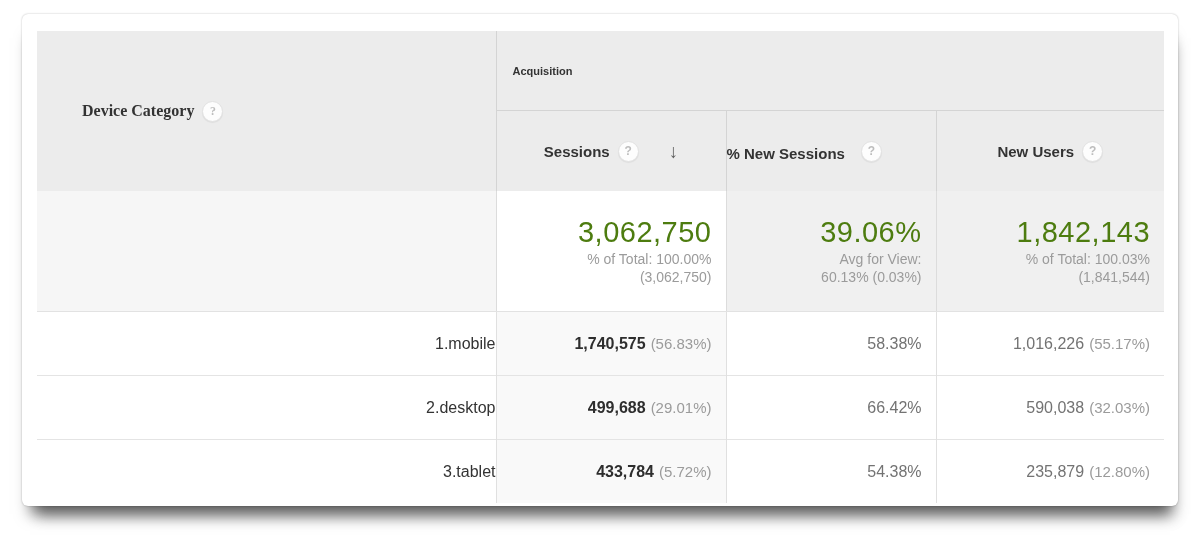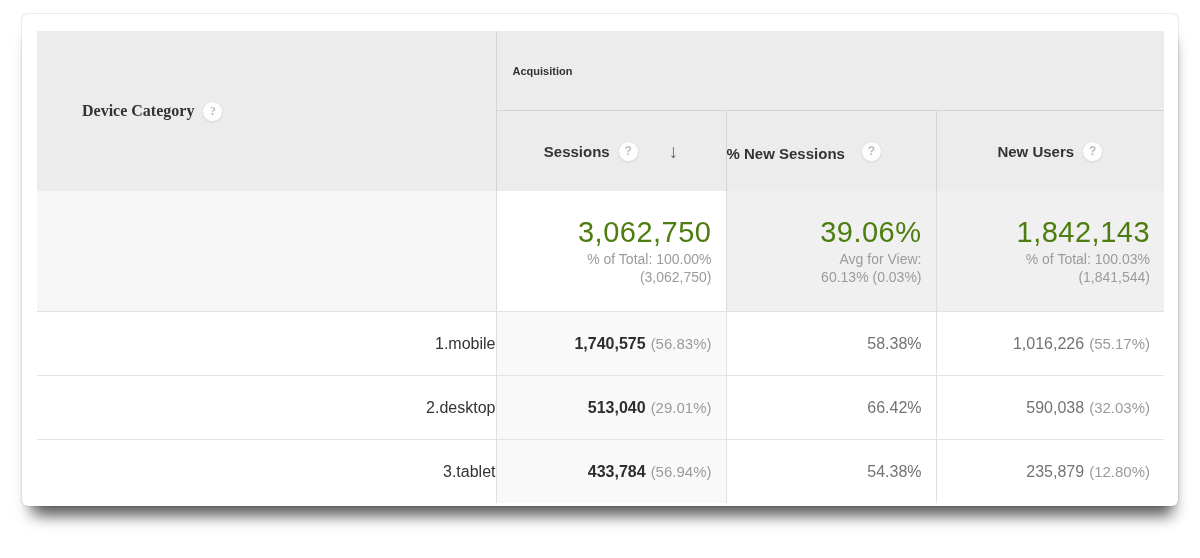--- a/index.html
+++ b/index.html
@@ -225,36 +225,36 @@
       <td class="cell-metric">
         <span class="val">1,016,226</span><span class="pct">(55.17%)</span>
       </td>
     </tr>
 
     <tr class="data-row">
       <td class="cell-dim">
         <span class="row-index">2.</span><span>desktop</span>
       </td>
       <td class="cell-metric sorted">
-        <span class="val-bold">513,040</span><span class="pct">(29.01%)</span>
+        <span class="val-bold">499,688</span><span class="pct">(29.01%)</span>
       </td>
       <td class="cell-metric">
         <span class="val">66.42%</span>
       </td>
       <td class="cell-metric">
         <span class="val">590,038</span><span class="pct">(32.03%)</span>
       </td>
     </tr>
 
     <tr class="data-row">
       <td class="cell-dim">
         <span class="row-index">3.</span><span>tablet</span>
       </td>
       <td class="cell-metric sorted">
-        <span class="val-bold">433,784</span><span class="pct">(56.94%)</span>
+        <span class="val-bold">433,784</span><span class="pct">(5.72%)</span>
       </td>
       <td class="cell-metric">
         <span class="val">54.38%</span>
       </td>
       <td class="cell-metric">
         <span class="val">235,879</span><span class="pct">(12.80%)</span>
       </td>
     </tr>
   </tbody>
     </table>

